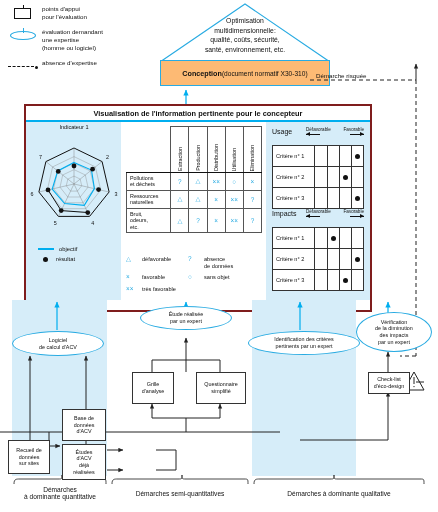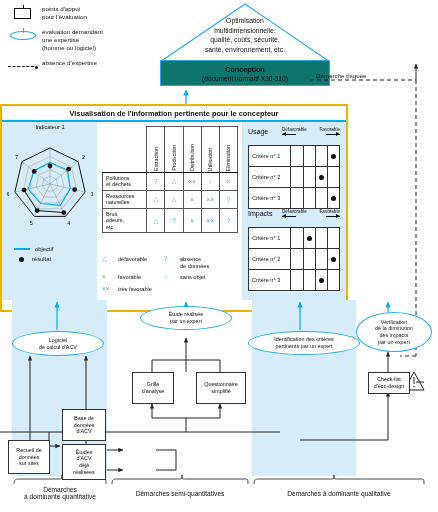--- a/index.html
+++ b/index.html
@@ -46,33 +46,33 @@
 
   
   #roof { left:160px; top:2px; width:170px; height:92px; }
   .roof-svg { position:absolute; left:0; top:0; }
   #roof-text {
     position:absolute; left:6px; top:14px; width:158px;
     text-align:center; font-size:6.8px; line-height:1.42; color:#111;
   }
   #conception-box {
     position:absolute; left:0px; top:58px; width:170px; height:26px;
-    border:1.1px solid #29ABE2; background:#0f766e;
-    display:flex; flex-direction:column; align-items:center; justify-content:center;
+    border:1.1px solid #29ABE2; background:#fdba74;
+    display:flex; flex-direction:row; align-items:center; justify-content:center;
   }
   #conception-box .c-title { font-size:7.2px; font-weight:bold; }
   #conception-box .c-sub { font-size:6.6px; margin-top:1px; }
 
   
   #risk-label { left:316px; top:72px; font-size:6.2px; color:#111; }
 
   
   #viz-panel {
-    left:0; top:104px; width:348px; height:208px;
-    border:2px solid #eab308; background:#ffffff;
+    left:24px; top:104px; width:348px; height:208px;
+    border:2px solid #7f1d1d; background:#ffffff;
   }
   #viz-title {
     position:absolute; left:0; top:0; width:100%; height:16px;
     border-bottom:2px solid #00AEEF;
     display:flex; align-items:center; justify-content:center;
     font-size:7.4px; font-weight:bold; color:#111; background:#fff;
   }
   .viz-col-tint { position:absolute; top:16px; height:178px; background:#D6EDF9; }
   #tint-left  { left:0;   width:95px; }
   #tint-right { left:240px; width:104px; }

